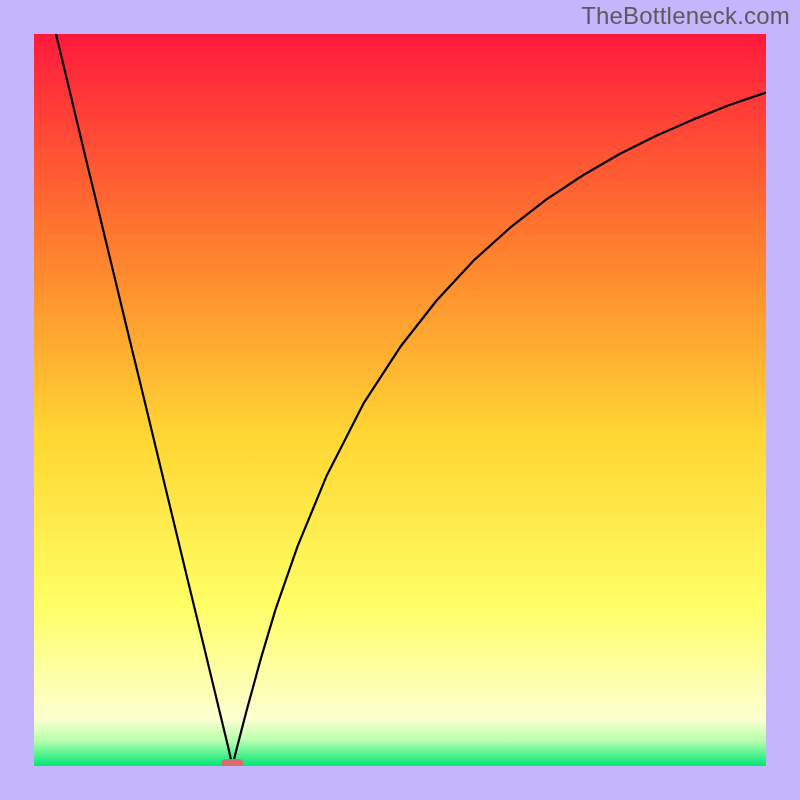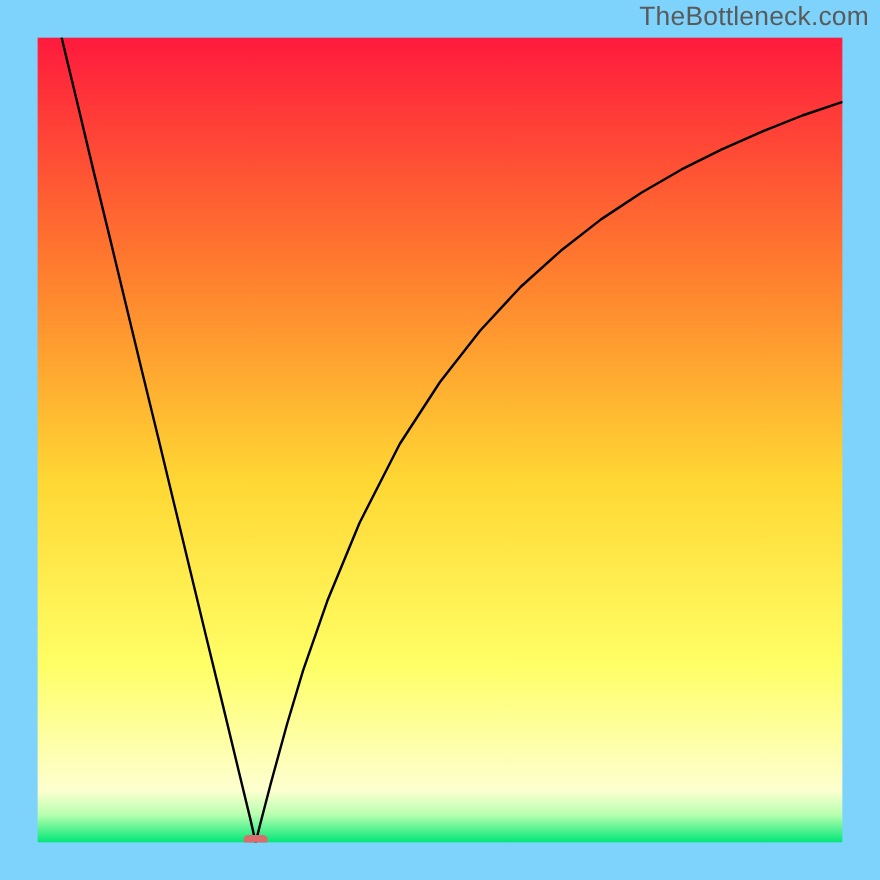--- a/index.html
+++ b/index.html
@@ -8,21 +8,21 @@
     width: 800px;
     height: 800px;
     overflow: hidden;
     background: #000;
     font-family: Arial, Helvetica, sans-serif;
   }
   .frame {
     position: relative;
     width: 800px;
     height: 800px;
-    background: #7dd3fc;
+    background: #c4b5fd;
   }
   .watermark {
     position: absolute;
     top: 2px;
     right: 10px;
     color: #5a5a5a;
     font-size: 24px;
     font-weight: 500;
     letter-spacing: 0.2px;
     z-index: 5;

